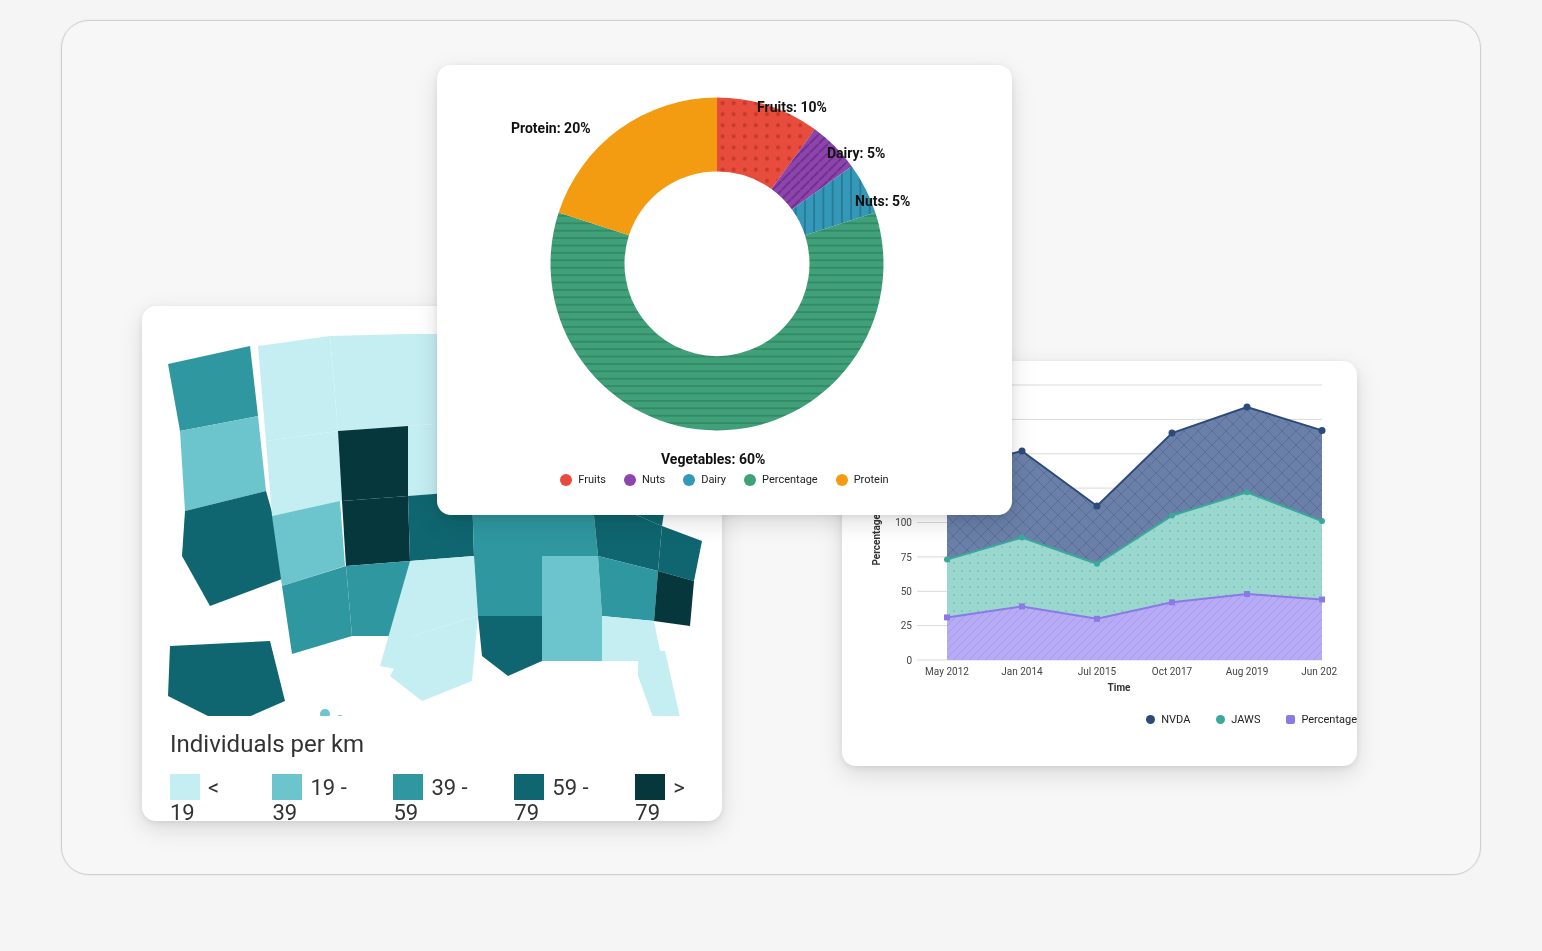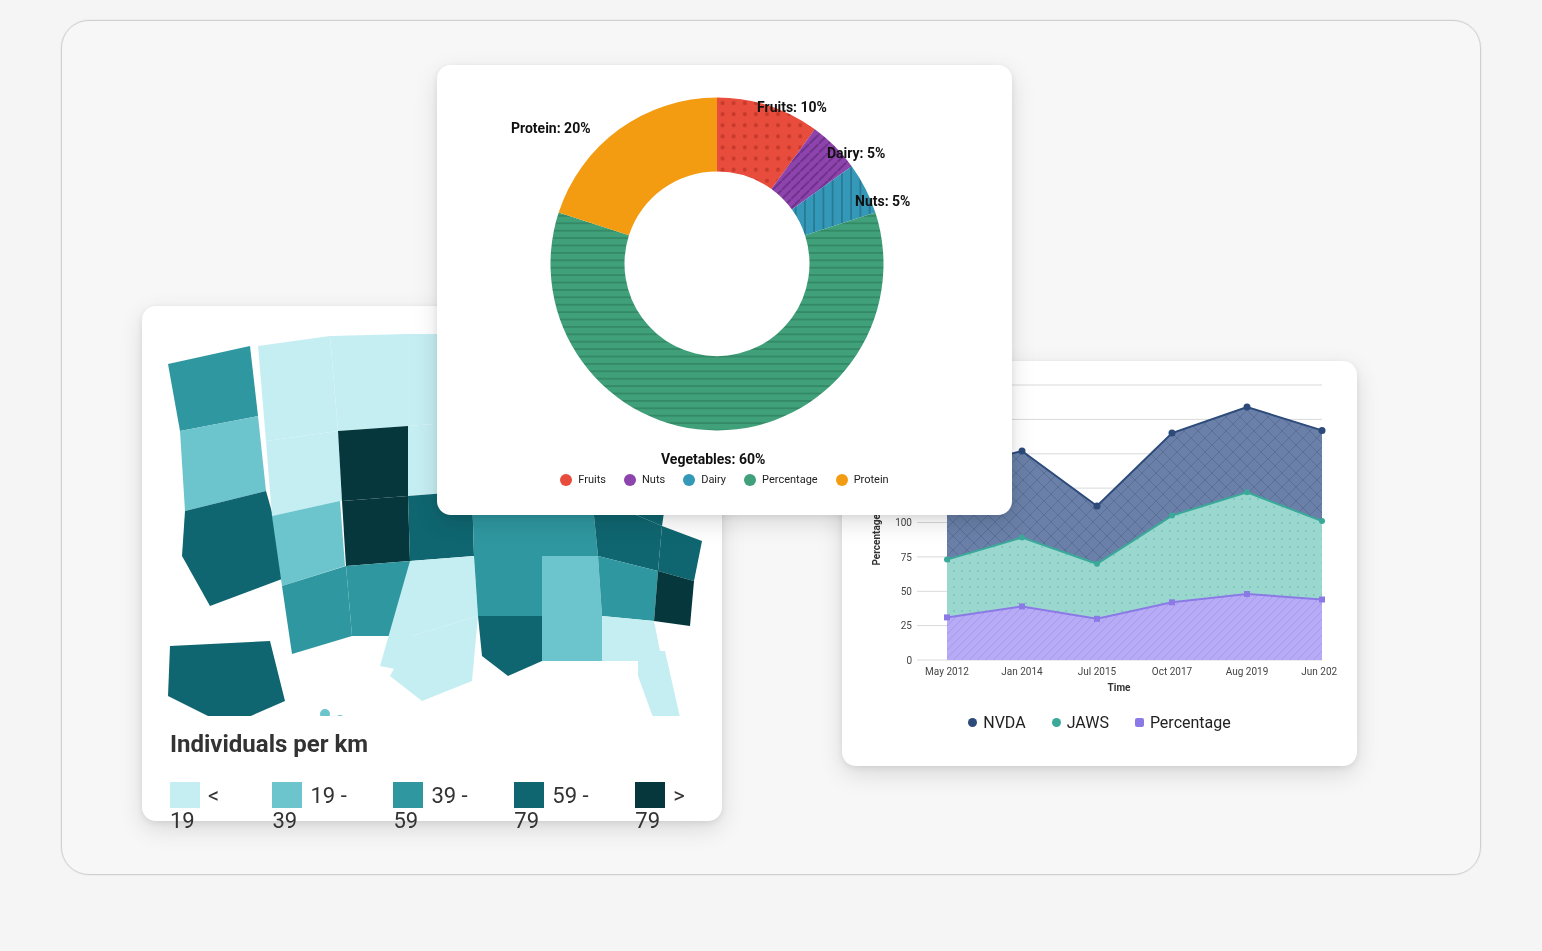--- a/index.html
+++ b/index.html
@@ -20,30 +20,30 @@
 .lbl-nuts{left:418px;top:128px}
 .lbl-veg{left:224px;top:386px}
 .legend-row{display:flex;justify-content:center;gap:18px;padding:8px 10px;font-size:11px;color:#222}
 .lg{display:flex;align-items:center;gap:6px}
 .sw{width:12px;height:12px;border-radius:50%}
 
 
 .map-body{position:relative;padding:10px 8px 0 8px}
 .map-svg{width:560px;height:400px}
 .map-legend{padding:10px 28px 18px 28px}
-.map-legend-title{font-size:24px;color:#333;font-weight:700;margin-bottom:24px}
+.map-legend-title{font-size:24px;color:#333;font-weight:400;margin-bottom:16px}
 .map-legend-row{display:flex;gap:44px;align-items:center;font-size:22px;color:#333}
 .mbox{width:30px;height:26px;display:inline-block;margin-right:8px;vertical-align:-5px}
 
 
 .area-body{padding:14px 20px 8px 20px}
 .area-svg{width:475px;height:320px}
 .axis-label{font-size:10px;fill:#333}
 .tick-label{font-size:10px;fill:#444}
-.area-legend{display:flex;justify-content:center;gap:26px;font-size:16px;color:#222;padding:6px 0 12px 0}
+.area-legend{display:flex;justify-content:flex-end;gap:26px;font-size:11px;color:#222;padding:6px 0 12px 0}
 .almark{display:inline-flex;align-items:center;gap:6px}
 .dot{width:9px;height:9px;border-radius:50%}
 .dot.sq{border-radius:2px}
 </style>
 </head>
 <body>
 
 <div class="canvas">
 
   <div class="card map">

